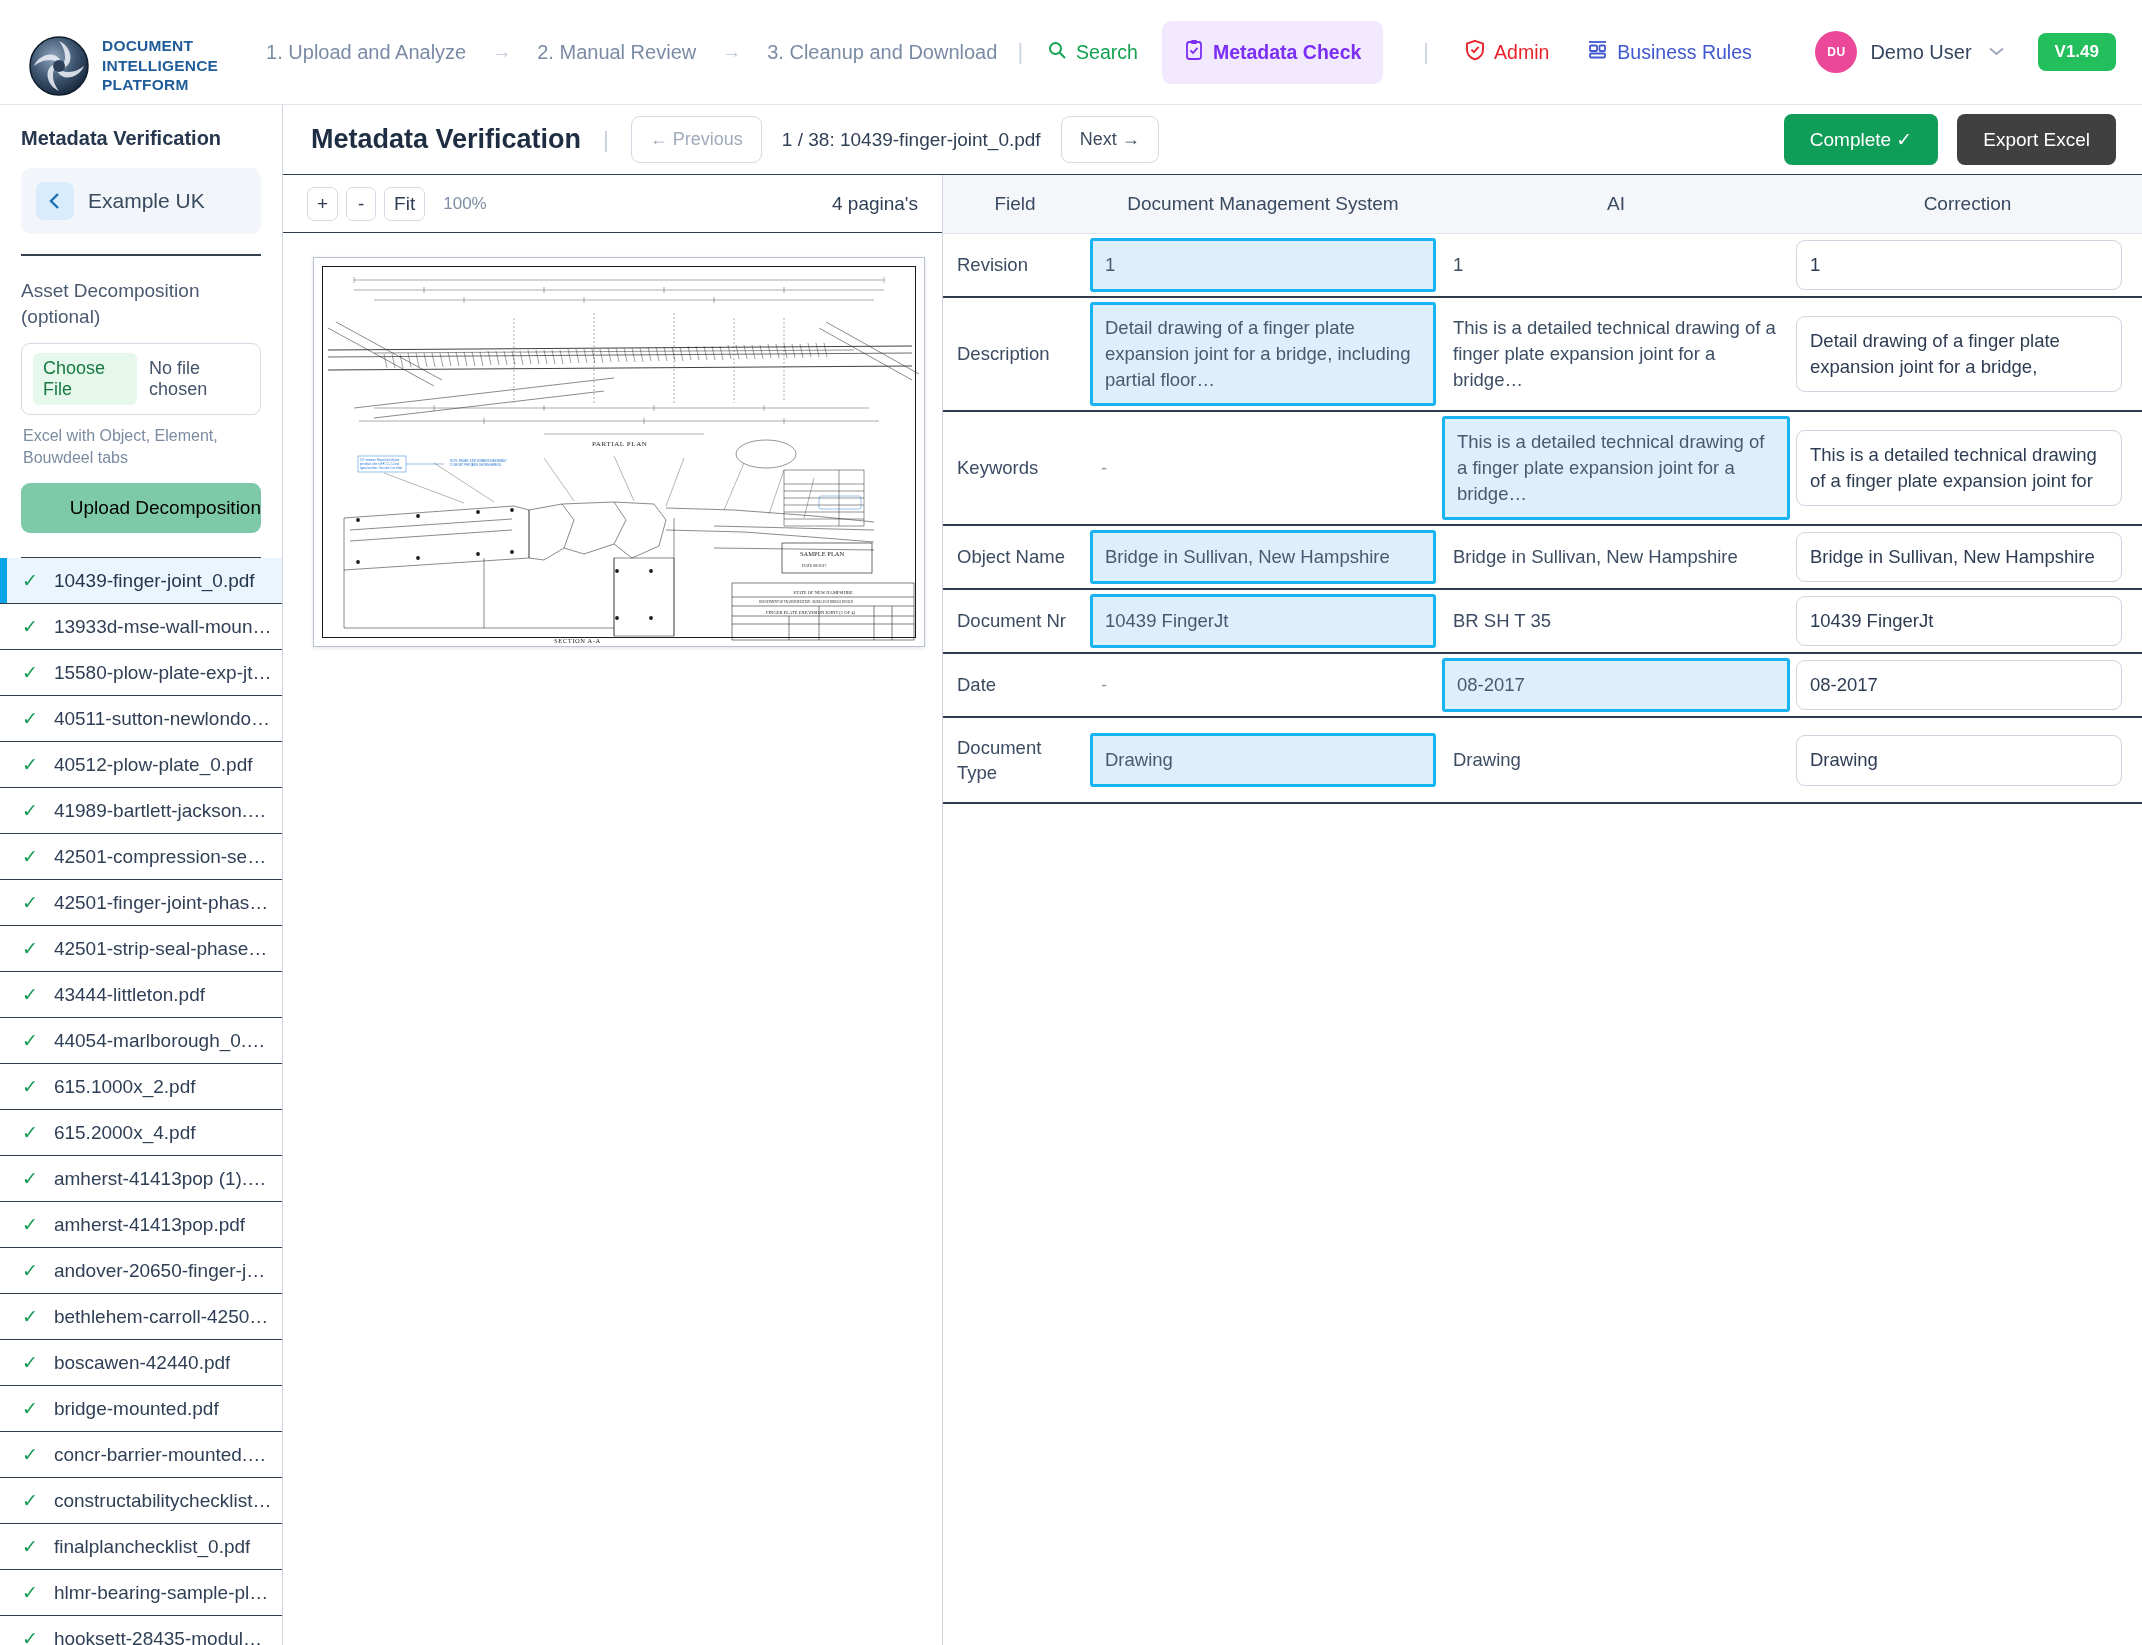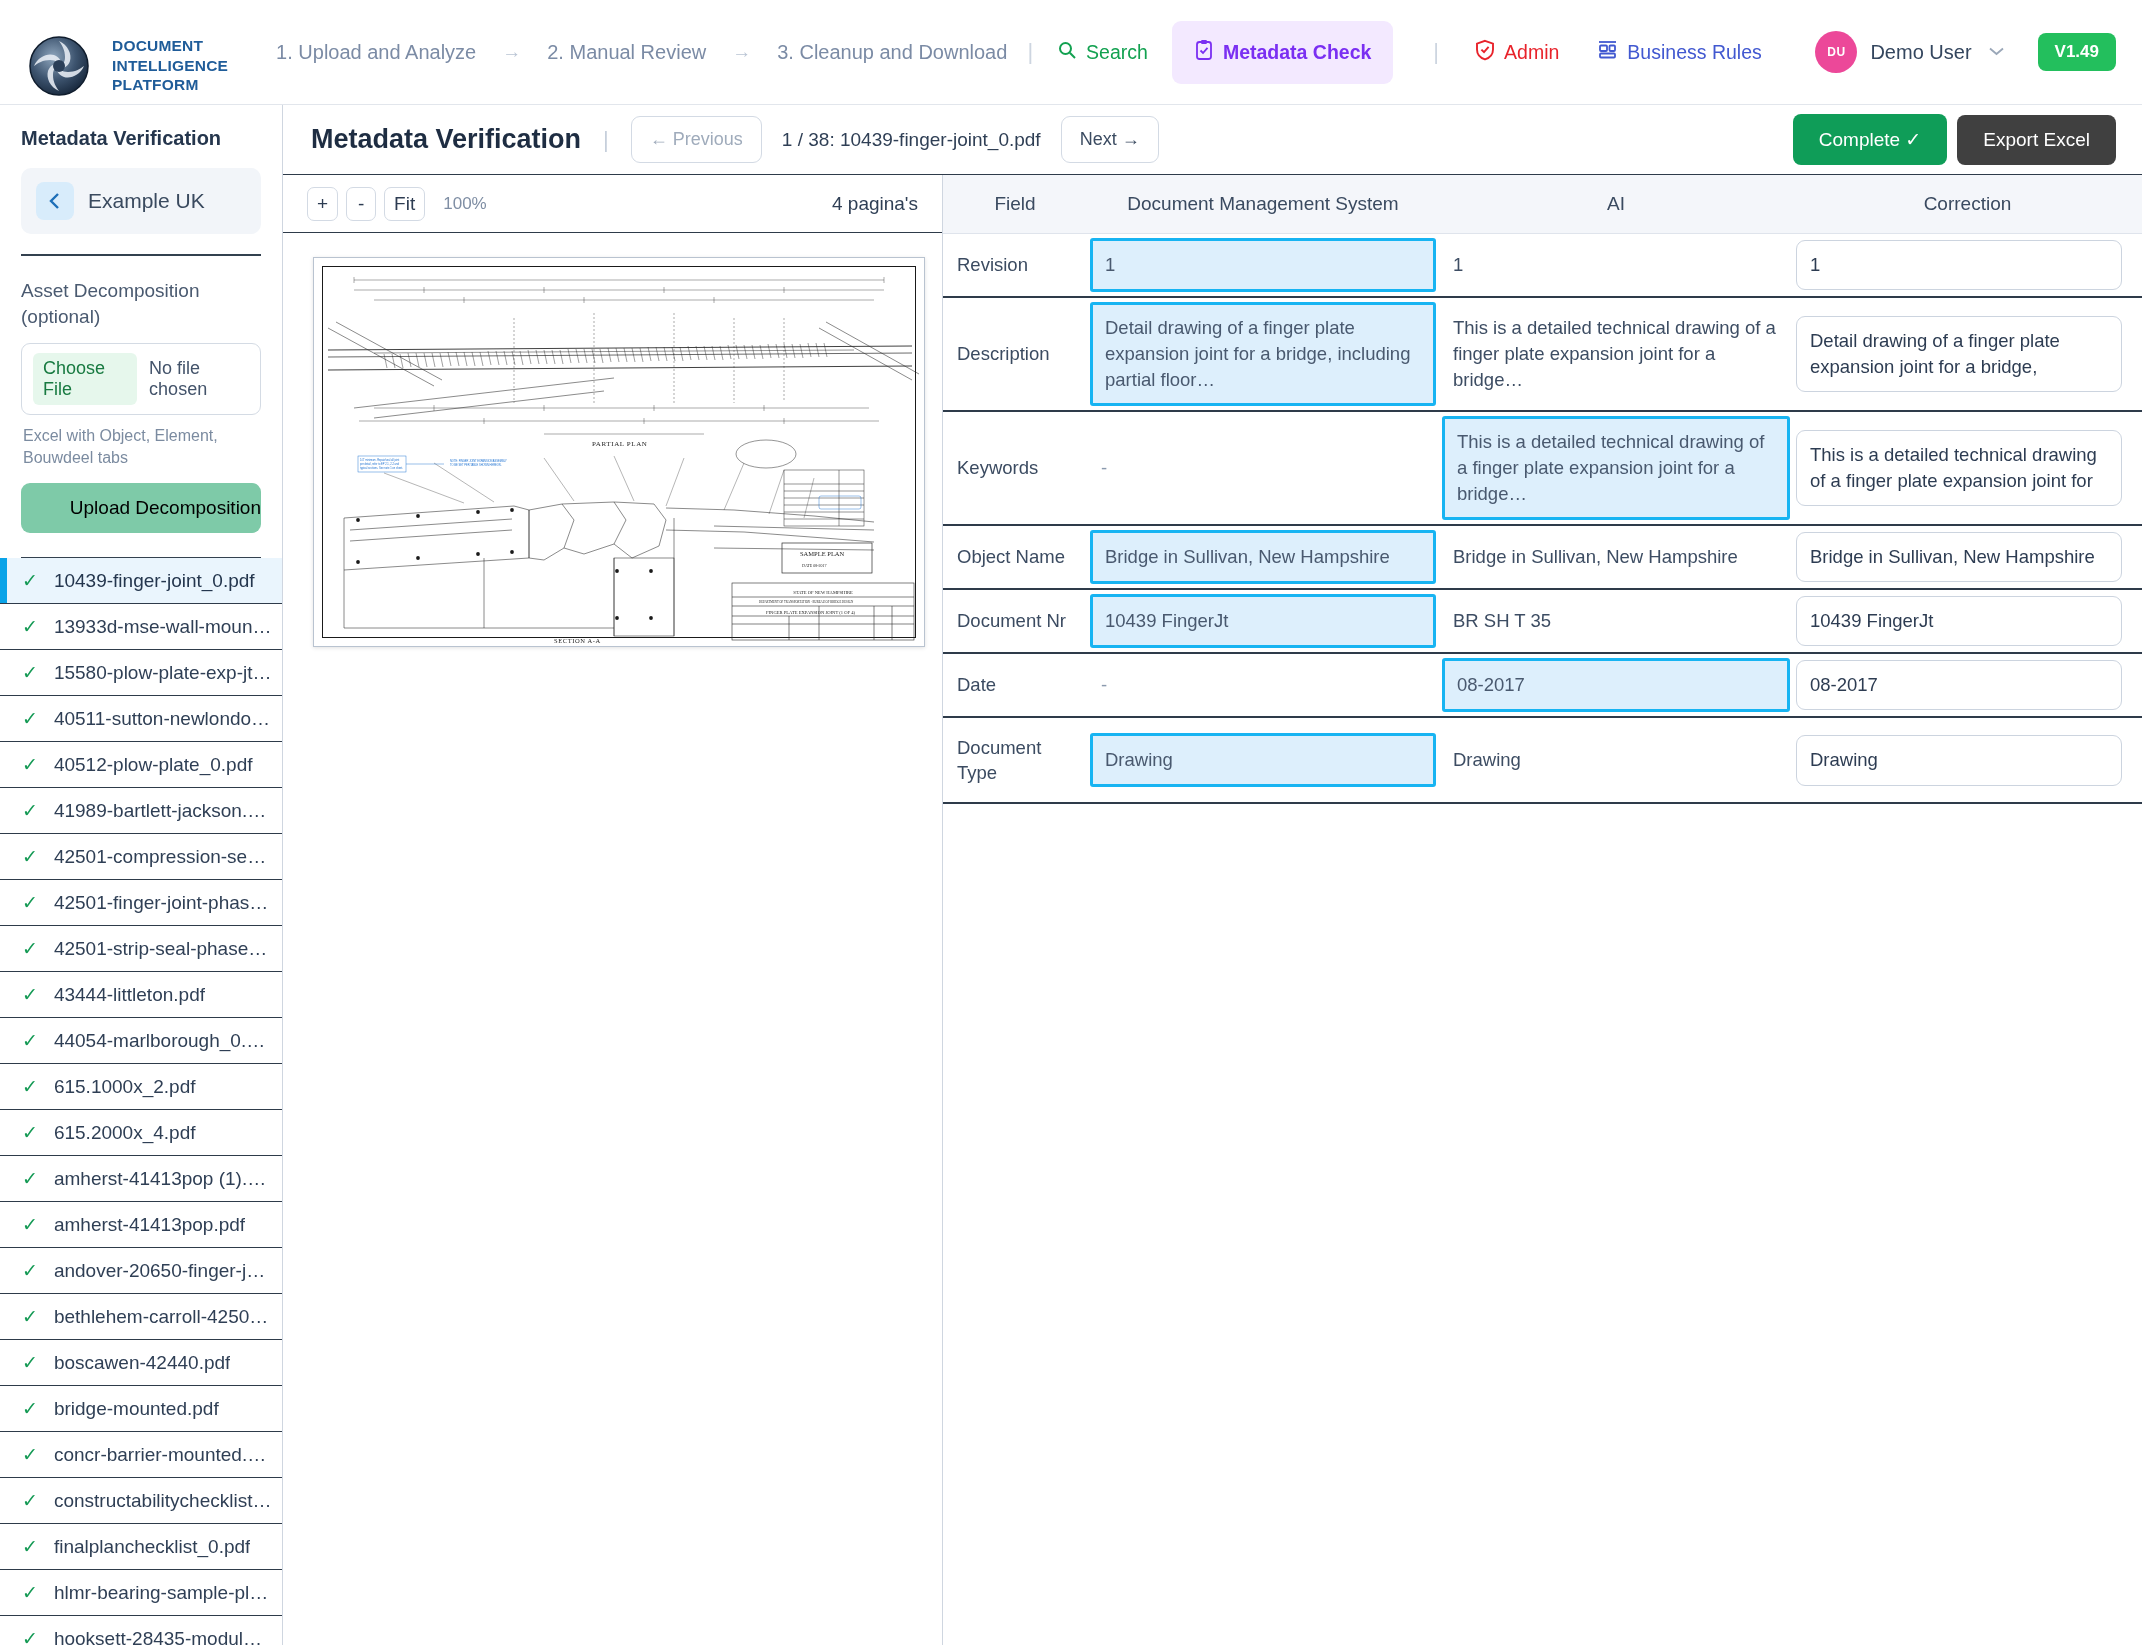--- a/index.html
+++ b/index.html
@@ -14,21 +14,21 @@
 
   
   #app-header{
     height: 105px;
     display:flex; align-items:center;
     padding: 0 26px 0 28px;
     border-bottom: 1px solid #e2e6ec;
     background:#fff;
     gap: 0;
   }
-  .brand{ display:flex; align-items:center; gap:22px; flex: none; margin-top: 27px; }
+  .brand{ display:flex; align-items:center; gap:12px; flex: none; margin-top: 27px; }
   .brand-logo{ width:62px; height:62px; position:relative; }
   .brand-text{
     font-size: 15.5px; line-height: 1.28; font-weight: 700;
     color:#1f5c99; letter-spacing:.2px;
   }
   .steps{ display:flex; align-items:center; gap:26px; margin-left: 48px; flex:none;}
   .step{ font-size:20px; color:#7b8ba5; white-space:nowrap; }
   .step-arrow{ font-size:19px; color:#b9c4d4; }
   .vdiv{ color:#cdd5e0; font-size:22px; margin:0 20px; flex:none;}
   .hnav{ display:flex; align-items:center; gap:8px; flex:none;}
@@ -129,21 +129,21 @@
   }
   .main-title{ font-size:27px; font-weight:700; color:#1e2d42; }
   .tb-div{ color:#c6cfdb; font-size:22px; margin:0 22px;}
   .nav-btn{
     border:1px solid #d3dae4; background:#fff; border-radius:9px;
     font-size:18px; padding:12px 18px; cursor:pointer; font-family:inherit;
     color:#3b4b61;
   }
   .nav-btn.disabled{ color:#9fabbb; }
   .page-indicator{ font-size:19px; color:#2f3f55; margin:8px 20px;}
-  .tb-actions{ display:flex; gap:10px;align-items:flex-end; }
+  .tb-actions{ display:flex; gap:19px; }
   .btn-complete{
     background:#0f9d58; color:#fff; border:none; border-radius:8px;
     font-size:19px; padding:14px 26px; cursor:pointer; font-family:inherit;
   }
   .btn-export{
     background:#404040; color:#fff; border:none; border-radius:8px;
     font-size:19px; padding:14px 26px; cursor:pointer; font-family:inherit;
   }
 
   #content{ flex:1 1 auto; display:flex; min-height:0; }

